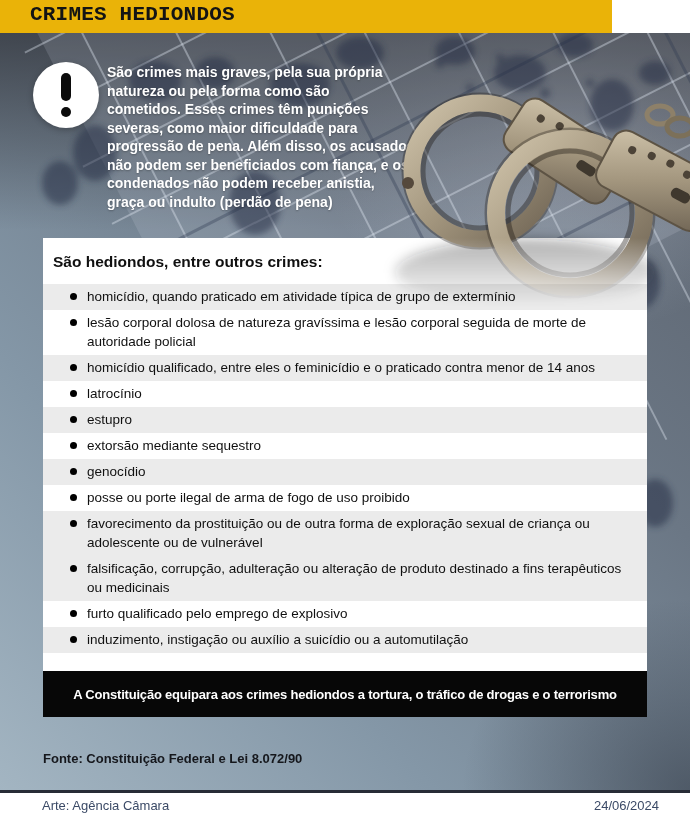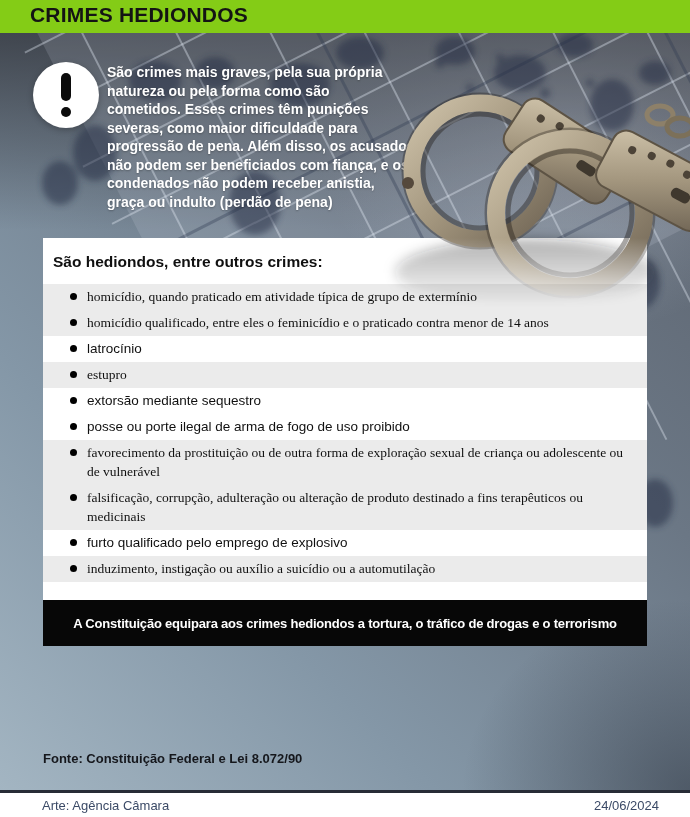--- a/index.html
+++ b/index.html
@@ -1,21 +1,21 @@
 <!DOCTYPE html>
 <html><head>
 <meta charset="utf-8">
 <style>
   html,body{margin:0;padding:0;background:#ffffff;}
   .stage{
     position:relative;width:690px;height:817px;overflow:hidden;
     font-family:"Liberation Sans",sans-serif;background:#ffffff;
   }
   
-  .title-bar{position:absolute;top:0;left:0;width:690px;height:33px;background:#84cc16;}
+  .title-bar{position:absolute;top:0;left:0;width:612px;height:33px;background:#eab308;font-family:Liberation Mono, monospace;}
   .title-bar h1{margin:0;position:absolute;left:30px;top:3px;font-size:21px;font-weight:700;
     color:#141414;letter-spacing:.2px;}
   
   .photo{
     position:absolute;top:33px;left:0;width:690px;height:757px;overflow:hidden;
     background:
       linear-gradient(180deg, rgba(50,53,60,.78) 0%, rgba(50,53,60,0) 26%),
       radial-gradient(ellipse 60% 45% at 82% 12%, rgba(198,208,223,.42), rgba(198,208,223,0) 62%),
       radial-gradient(ellipse 55% 42% at 100% 100%, rgba(50,58,70,.58), rgba(50,58,70,0) 60%),
       linear-gradient(225deg,#5b626d 0%,#6b7785 35%,#8497a7 70%,#a3b5c2 100%);
@@ -34,21 +34,21 @@
   .alert .bar{position:absolute;left:28px;top:11px;width:10px;height:28px;border-radius:5px;background:#0b0b0b;}
   .alert .dot{position:absolute;left:28px;top:45px;width:10px;height:10px;border-radius:50%;background:#0b0b0b;}
   .intro-text{position:absolute;left:107px;top:30px;width:356px;margin:0;color:#ffffff;
     font-size:14px;font-weight:600;line-height:18.5px;white-space:pre-line;
     text-shadow:0 1px 2px rgba(0,0,0,.28);}
   
   .card{position:absolute;left:43px;top:205px;width:604px;background:#ffffff;z-index:3;}
   .card h2{margin:0;padding:15px 10px 13px;text-align:left;font-size:15.5px;font-weight:700;color:#101010;}
   .card ul{list-style:none;margin:0;padding:0;}
   .card li{position:relative;font-size:13.5px;line-height:19px;color:#101010;padding:3px 22px 4px 44px;background:#ffffff;}
-  .card li.alt{background:#ebebeb;font-family:Liberation Serif, serif;}
+  .card li.alt{background:#ebebeb;}
   .card li::before{content:"";position:absolute;left:27px;top:9px;width:7px;height:7px;border-radius:50%;background:#000;}
   .card .spacer{height:18px;background:#ffffff;}
   .equiv{height:46px;background:#070707;display:flex;align-items:center;justify-content:center;overflow:hidden;}
   .equiv p{margin:0;color:#ffffff;font-weight:700;font-size:13px;letter-spacing:-.2px;white-space:nowrap;}
   
   .source{position:absolute;left:43px;top:718px;margin:0;font-size:13px;font-weight:700;color:#15171c;z-index:3;}
   
   .footer{position:absolute;left:0;top:790px;width:690px;height:27px;background:#ffffff;
     border-top:3px solid #272c36;box-sizing:border-box;z-index:6;
     display:flex;align-items:center;justify-content:space-between;padding:0 31px 0 42px;
@@ -185,24 +185,26 @@
 progressão de pena. Além disso, os acusados
 não podem ser beneficiados com fiança, e os
 condenados não podem receber anistia,
 graça ou indulto (perdão de pena)</p>
     </div>
 
     <section class="card">
       <h2>São hediondos, entre outros crimes:</h2>
       <ul>
           <li class="alt">homicídio, quando praticado em atividade típica de grupo de extermínio</li>
+          <li>lesão corporal dolosa de natureza gravíssima e lesão corporal seguida de morte de autoridade policial</li>
           <li class="alt">homicídio qualificado, entre eles o feminicídio e o praticado contra menor de 14 anos</li>
           <li>latrocínio</li>
           <li class="alt">estupro</li>
           <li>extorsão mediante sequestro</li>
+          <li class="alt">genocídio</li>
           <li>posse ou porte ilegal de arma de fogo de uso proibido</li>
           <li class="alt">favorecimento da prostituição ou de outra forma de exploração sexual de criança ou adolescente ou de vulnerável</li>
           <li class="alt">falsificação, corrupção, adulteração ou alteração de produto destinado a fins terapêuticos ou medicinais</li>
           <li>furto qualificado pelo emprego de explosivo</li>
           <li class="alt">induzimento, instigação ou auxílio a suicídio ou a automutilação</li>
         </ul>
       <div class="spacer"></div>
       <div class="equiv">
         <p>A Constituição equipara aos crimes hediondos a tortura, o tráfico de drogas e o terrorismo</p>
       </div>

